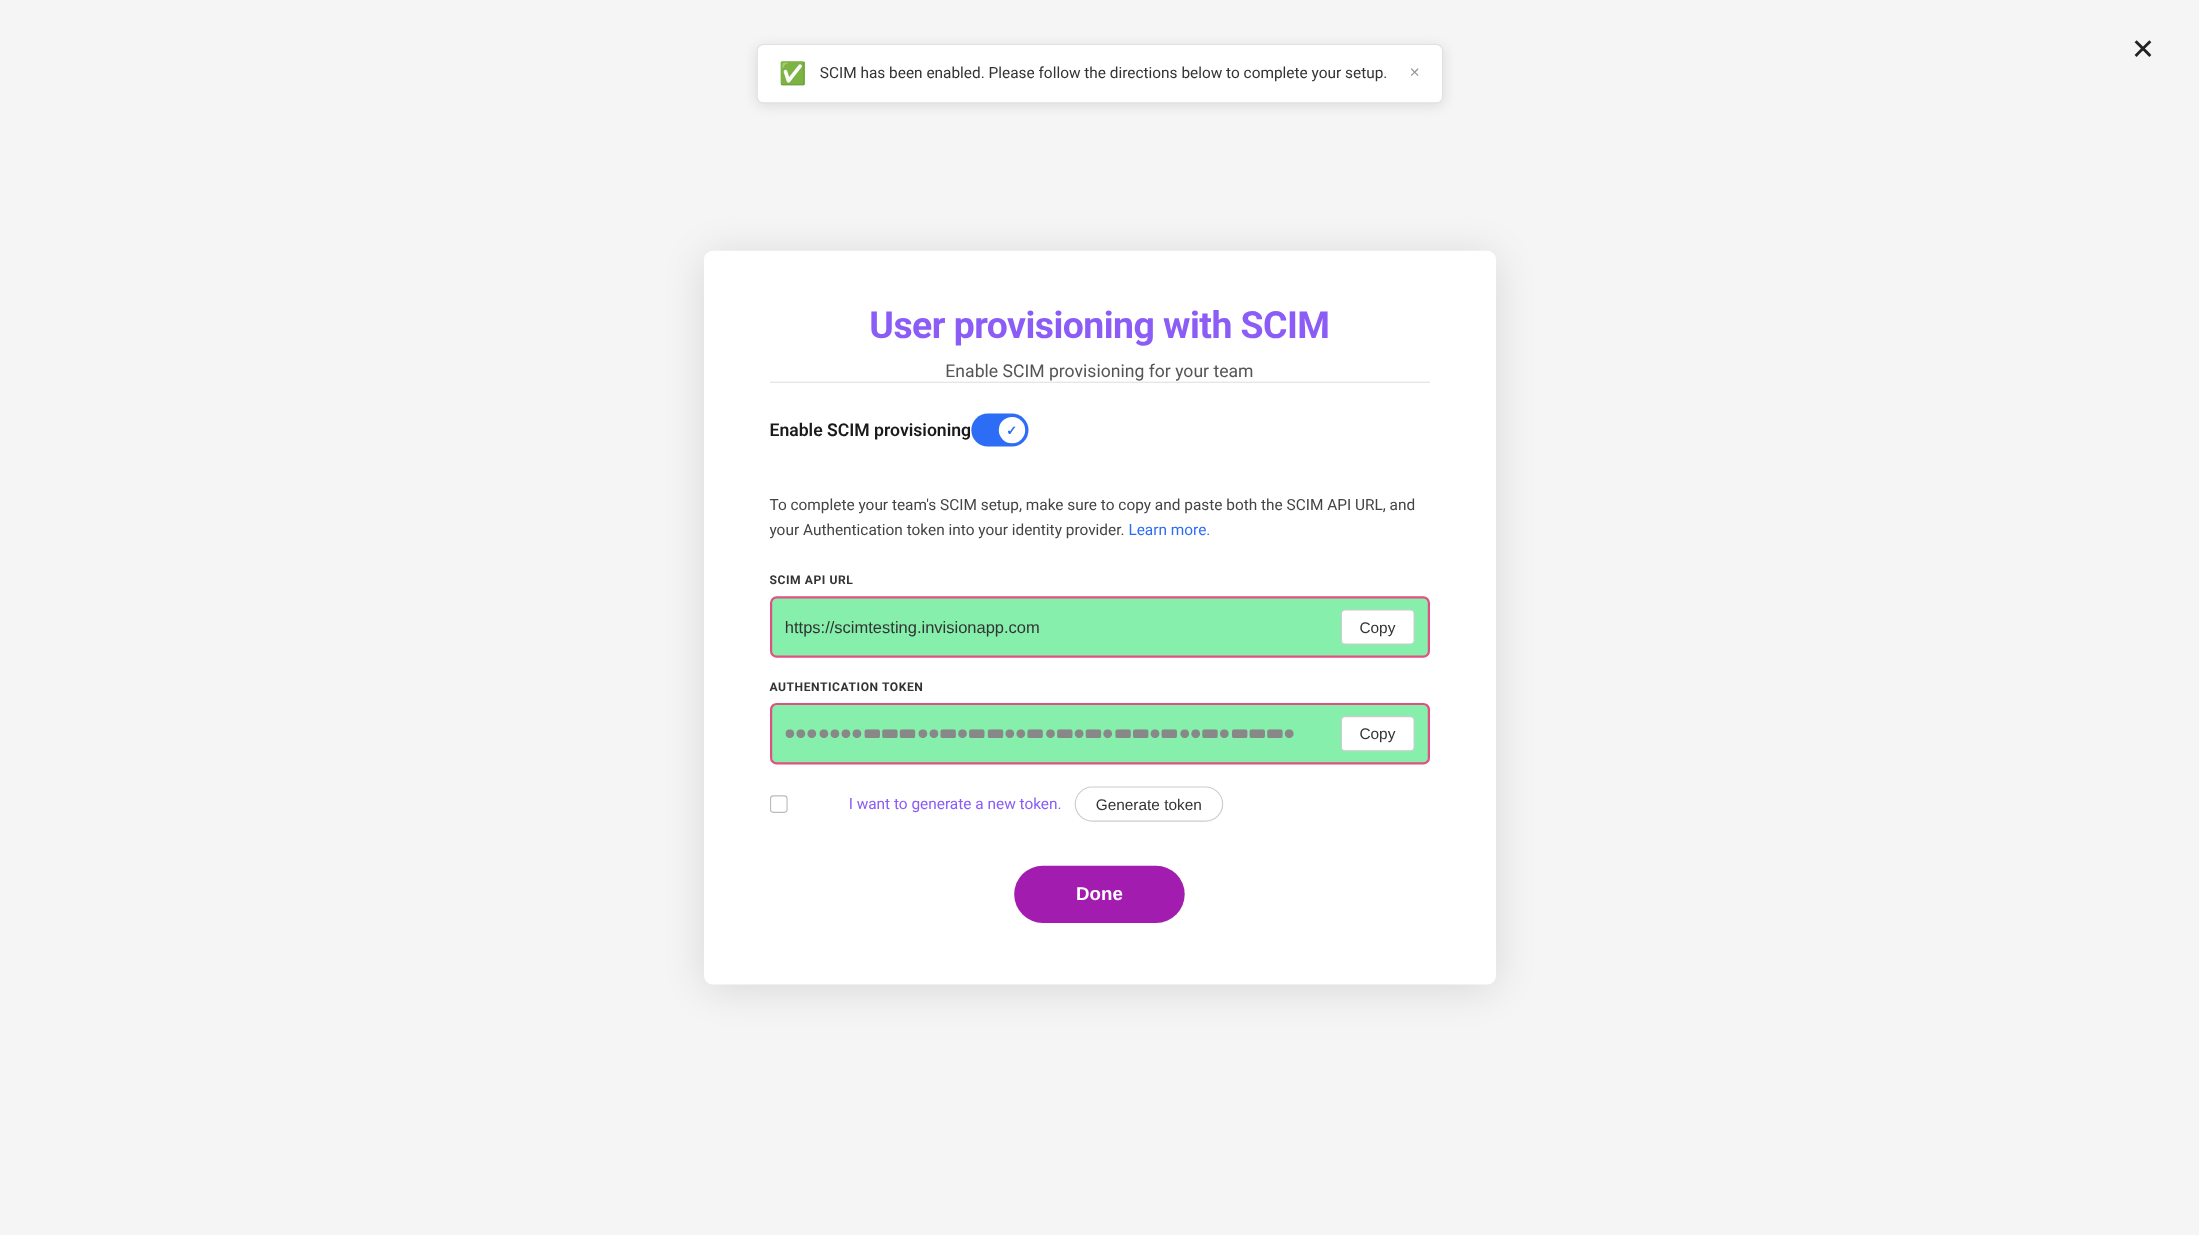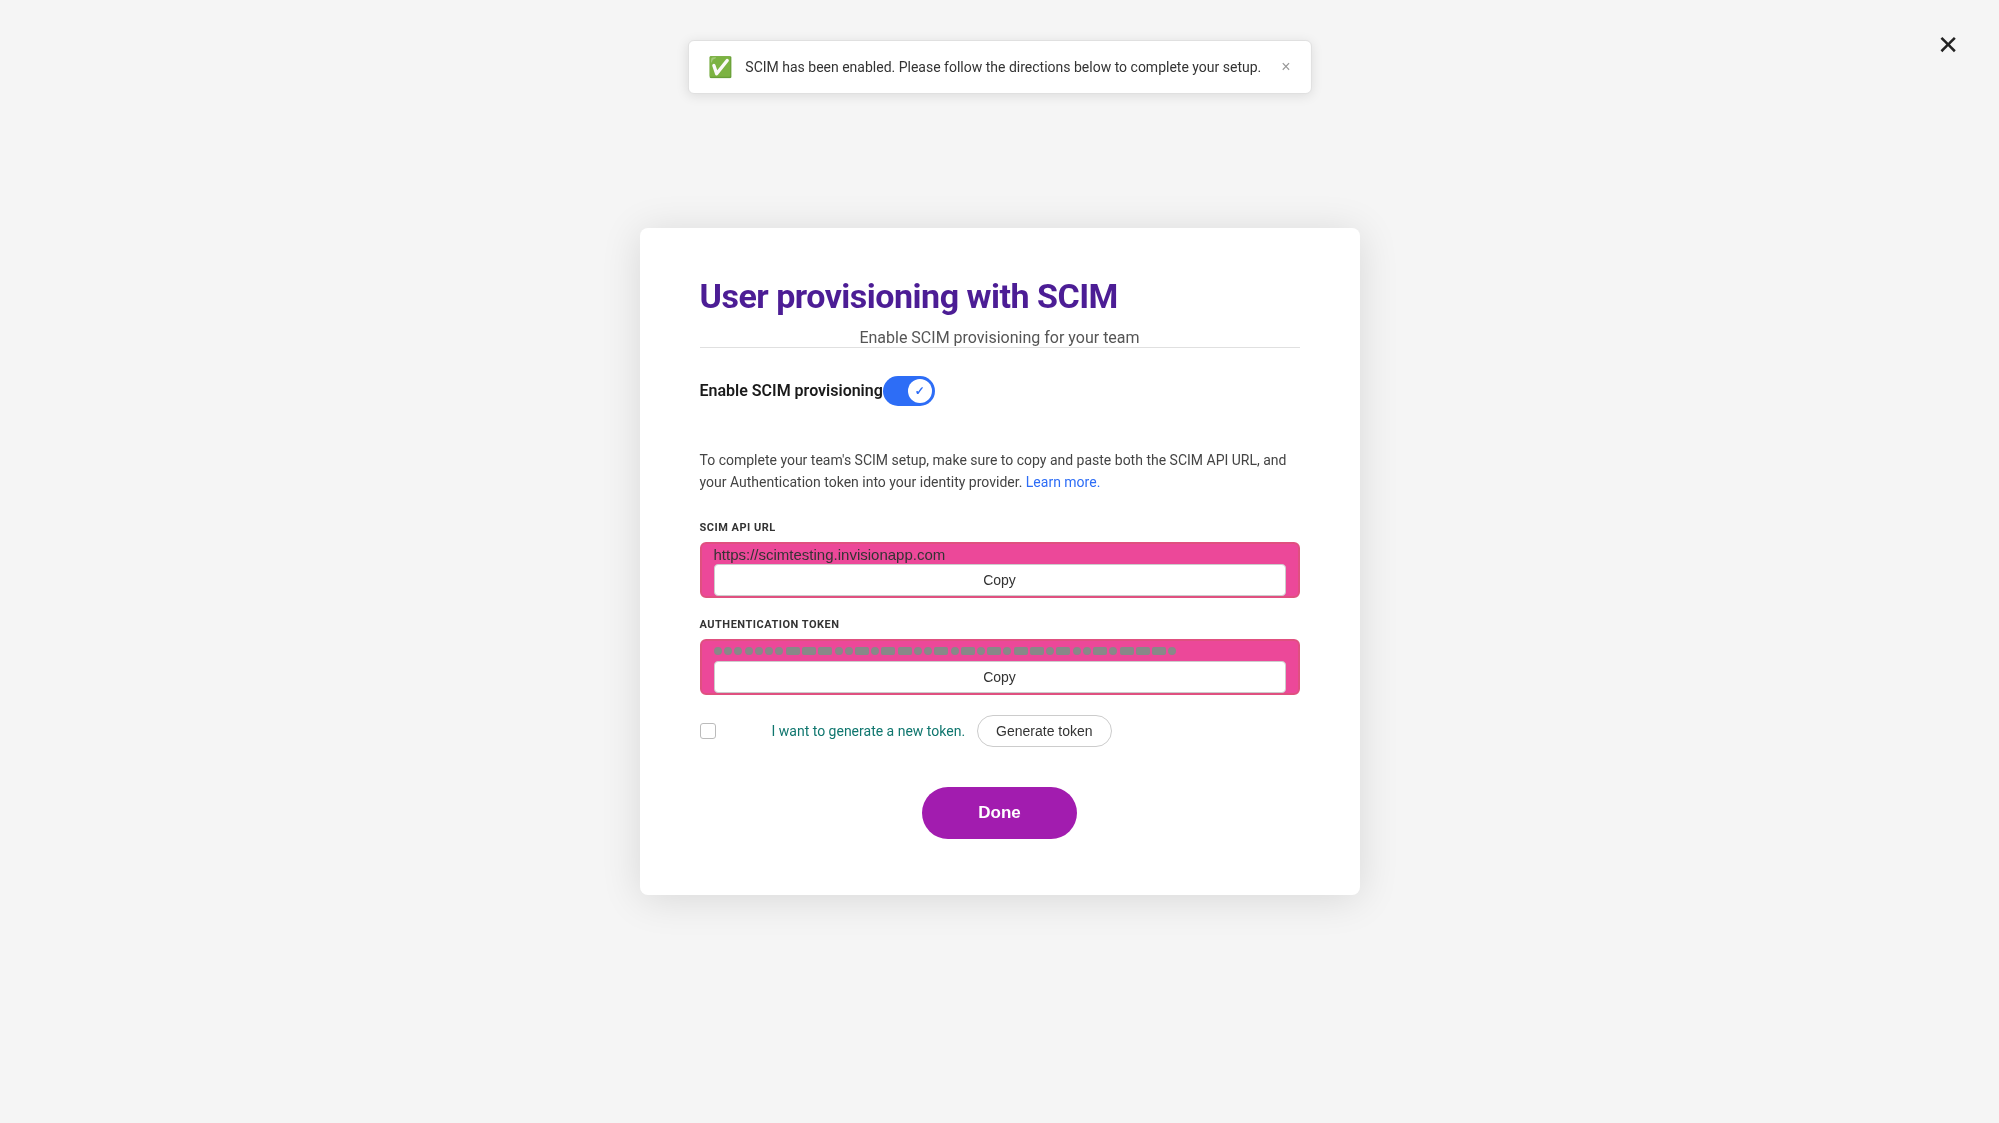--- a/index.html
+++ b/index.html
@@ -72,23 +72,24 @@
       background: none;
       border: none;
       cursor: pointer;
       color: #999;
       font-size: 16px;
       margin-left: 8px;
     }
 
     
     .page-title {
+      text-align: center;
       font-size: 34px;
       font-weight: 700;
-      color: #4c1d95;
+      color: #8b5cf6;
       margin-bottom: 12px;
       letter-spacing: -0.5px;
     }
 
     .page-subtitle {
       text-align: center;
       font-size: 16px;
       color: #555;
     }
 
@@ -164,26 +165,26 @@
       font-size: 11px;
       font-weight: 700;
       color: #333;
       letter-spacing: 0.5px;
       text-transform: uppercase;
       margin-bottom: 8px;
     }
 
     .field-input-row {
       display: flex;
+      align-items: center;
       border: 2px solid #e05080;
       border-radius: 6px;
-      background: #ec4899;
+      background: #86efac;
       padding: 0 12px;
       height: 56px;
-      flex-direction: column;
     }
 
     .field-input {
       flex: 1;
       border: none;
       outline: none;
       font-size: 15px;
       color: #333;
       background: transparent;
     }
@@ -250,21 +251,21 @@
       height: 16px;
       border: 1px solid #bbb;
       border-radius: 3px;
       background: #fff;
       flex-shrink: 0;
       cursor: pointer;
     }
 
     .new-token-label {
       font-size: 14px;
-      color: #0f766e;
+      color: #8b5cf6;
       padding-left: 44px;
     }
 
     .generate-token-btn {
       background: #fff;
       border: 1px solid #ccc;
       border-radius: 20px;
       padding: 7px 18px;
       font-size: 14px;
       color: #333;

